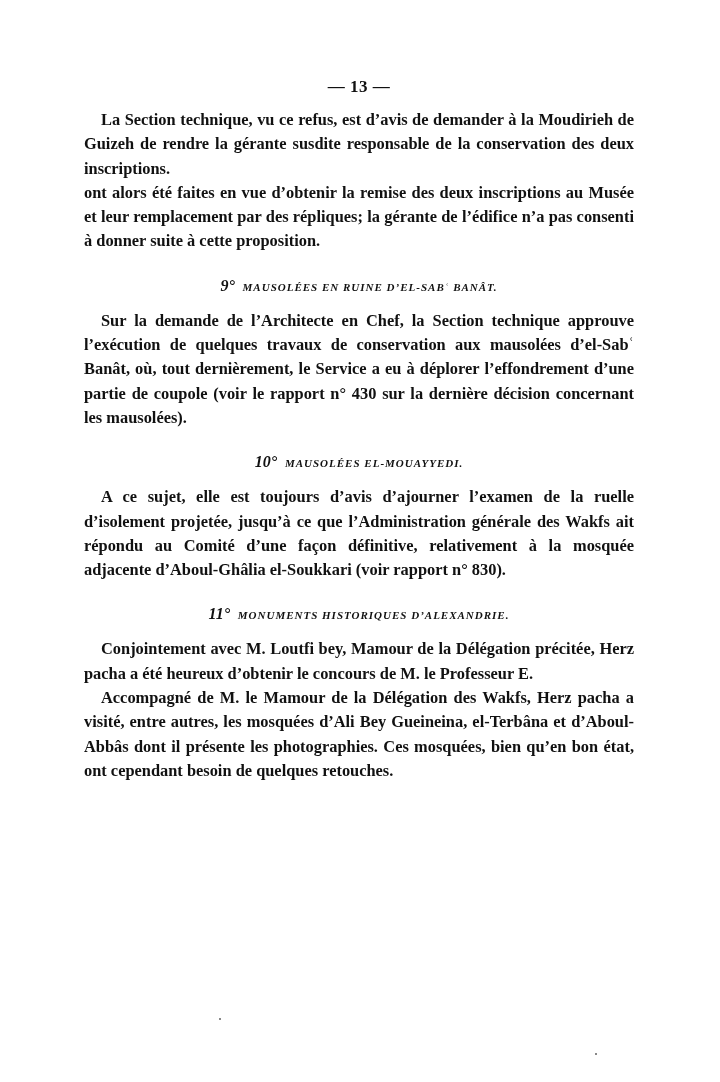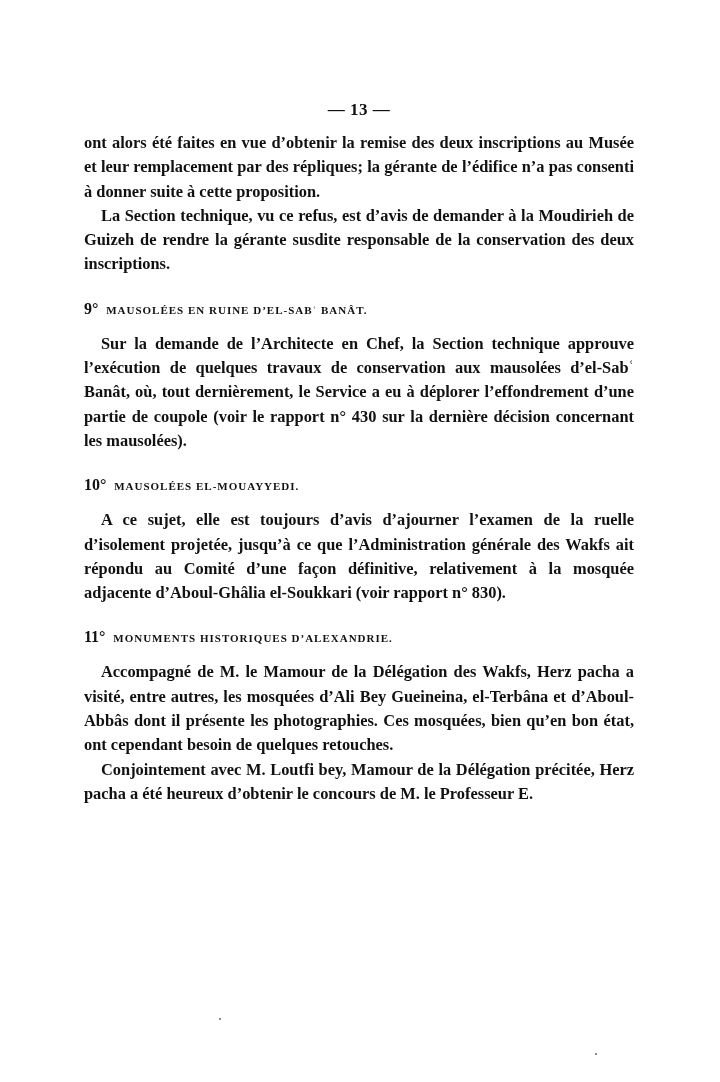--- a/index.html
+++ b/index.html
@@ -11,21 +11,21 @@
       width: 720px;
       height: 1082px;
       position: relative;
       overflow: hidden;
       font-family: "Liberation Serif", "DejaVu Serif", serif;
       color: #111111;
     }
     .page {
       position: absolute;
       left: 84px;
-      top: 99px;
+      top: 76px;
       width: 550px;
     }
     .page-number {
       text-align: center;
       font-weight: bold;
       font-size: 17px;
       line-height: 22px;
       margin-bottom: 10px;
       letter-spacing: 0.5px;
     }
@@ -35,61 +35,63 @@
       text-align: justify;
       text-align-last: left;
       margin: 0;
       font-weight: bold;
       font-stretch: condensed;
     }
     .para.indent {
       text-indent: 17px;
     }
     .section-heading {
+      text-align: center;
       font-size: 11px;
       font-weight: bold;
       letter-spacing: 1px;
       line-height: 20px;
       margin: 22px 0 12px 0;
+      font-style: italic;
     }
     .section-heading .num {
       font-size: 16px;
       letter-spacing: 0;
       margin-right: 4px;
     }
     .speck {
       position: absolute;
       width: 2px;
       height: 2px;
       background: #888;
     }
   </style>
 </head>
 <body>
 
 <div class="page">
   <div class="page-number">— 13 —</div>
 
+  <p class="para indent">La Section technique, vu ce refus, est d’avis de demander à la Moudirieh de Guizeh de rendre la gérante susdite responsable de la conservation des deux inscriptions.</p>
   <p class="para">ont alors été faites en vue d’obtenir la remise des deux inscriptions au Musée et leur remplacement par des répliques; la gérante de l’édifice n’a pas consenti à donner suite à cette proposition.</p>
-  <p class="para indent">La Section technique, vu ce refus, est d’avis de demander à la Moudirieh de Guizeh de rendre la gérante susdite responsable de la conservation des deux inscriptions.</p>
 
   <div class="section-heading">
     <span class="num">9°</span>
     <span>MAUSOLÉES EN RUINE D’EL-SABʿ BANÂT.</span>
   </div>
   <p class="para indent">Sur la demande de l’Architecte en Chef, la Section technique approuve l’exécution de quelques travaux de conservation aux mausolées d’el-Sabʿ Banât, où, tout dernièrement, le Service a eu à déplorer l’effondrement d’une partie de coupole (voir le rapport n° 430 sur la dernière décision concernant les mausolées).</p>
 
   <div class="section-heading">
     <span class="num">10°</span>
     <span>MAUSOLÉES EL-MOUAYYEDI.</span>
   </div>
   <p class="para indent">A ce sujet, elle est toujours d’avis d’ajourner l’examen de la ruelle d’isolement projetée, jusqu’à ce que l’Administration générale des Wakfs ait répondu au Comité d’une façon définitive, relativement à la mosquée adjacente d’Aboul-Ghâlia el-Soukkari (voir rapport n° 830).</p>
 
   <div class="section-heading">
     <span class="num">11°</span>
     <span>MONUMENTS HISTORIQUES D’ALEXANDRIE.</span>
   </div>
+  <p class="para indent">Conjointement avec M. Loutfi bey, Mamour de la Délégation précitée, Herz pacha a été heureux d’obtenir le concours de M. le Professeur E.</p>
   <p class="para indent">Accompagné de M. le Mamour de la Délégation des Wakfs, Herz pacha a visité, entre autres, les mosquées d’Ali Bey Gueineina, el-Terbâna et d’Aboul-Abbâs dont il présente les photographies. Ces mosquées, bien qu’en bon état, ont cependant besoin de quelques retouches.</p>
-  <p class="para indent">Conjointement avec M. Loutfi bey, Mamour de la Délégation précitée, Herz pacha a été heureux d’obtenir le concours de M. le Professeur E.</p>
 </div>
 
 <div class="speck" style="left:219px; top:1018px;"></div>
 <div class="speck" style="left:595px; top:1053px;"></div>
 
 </body></html>

